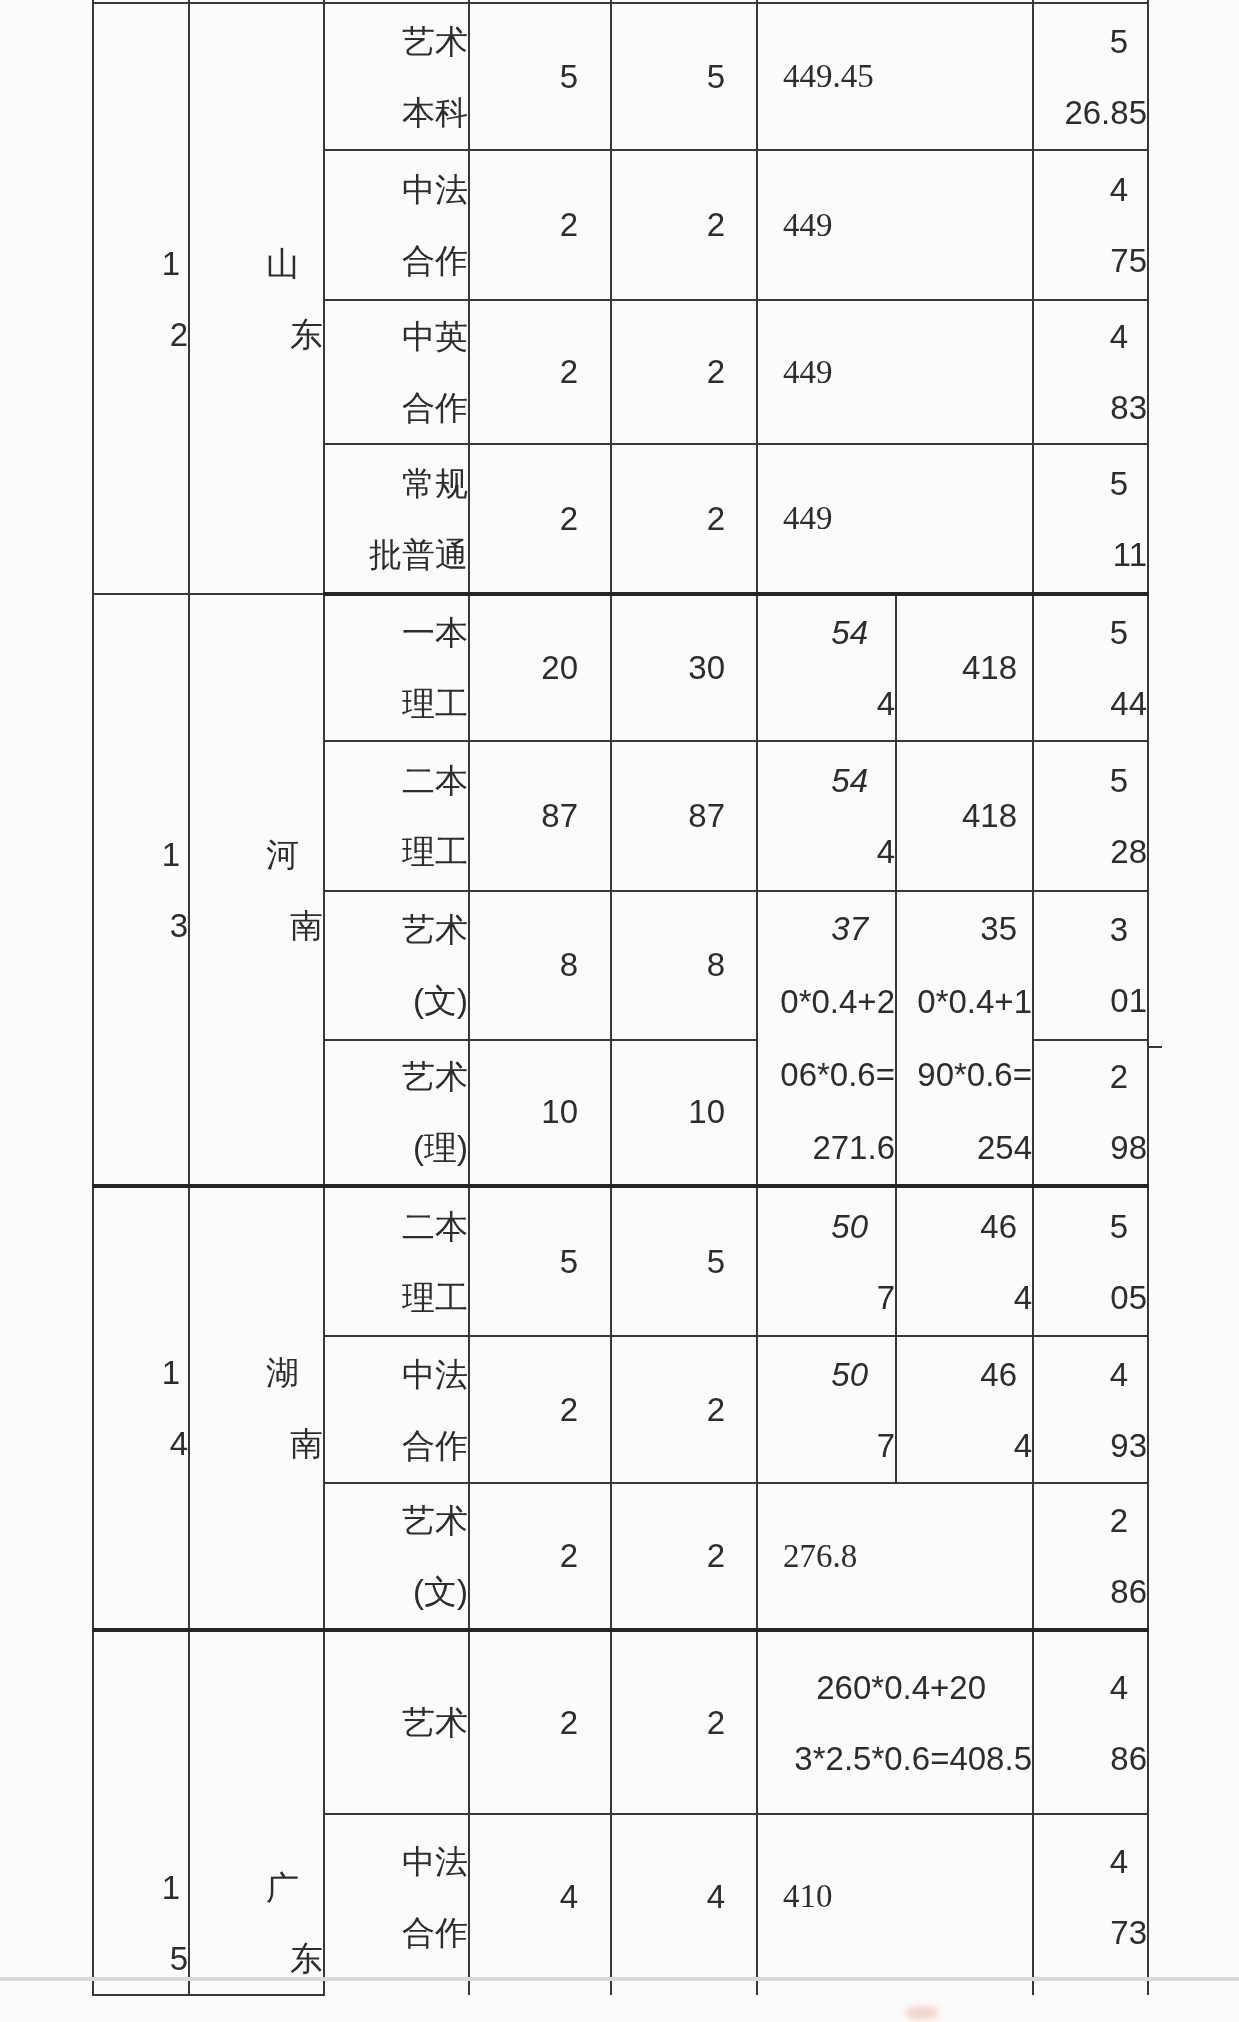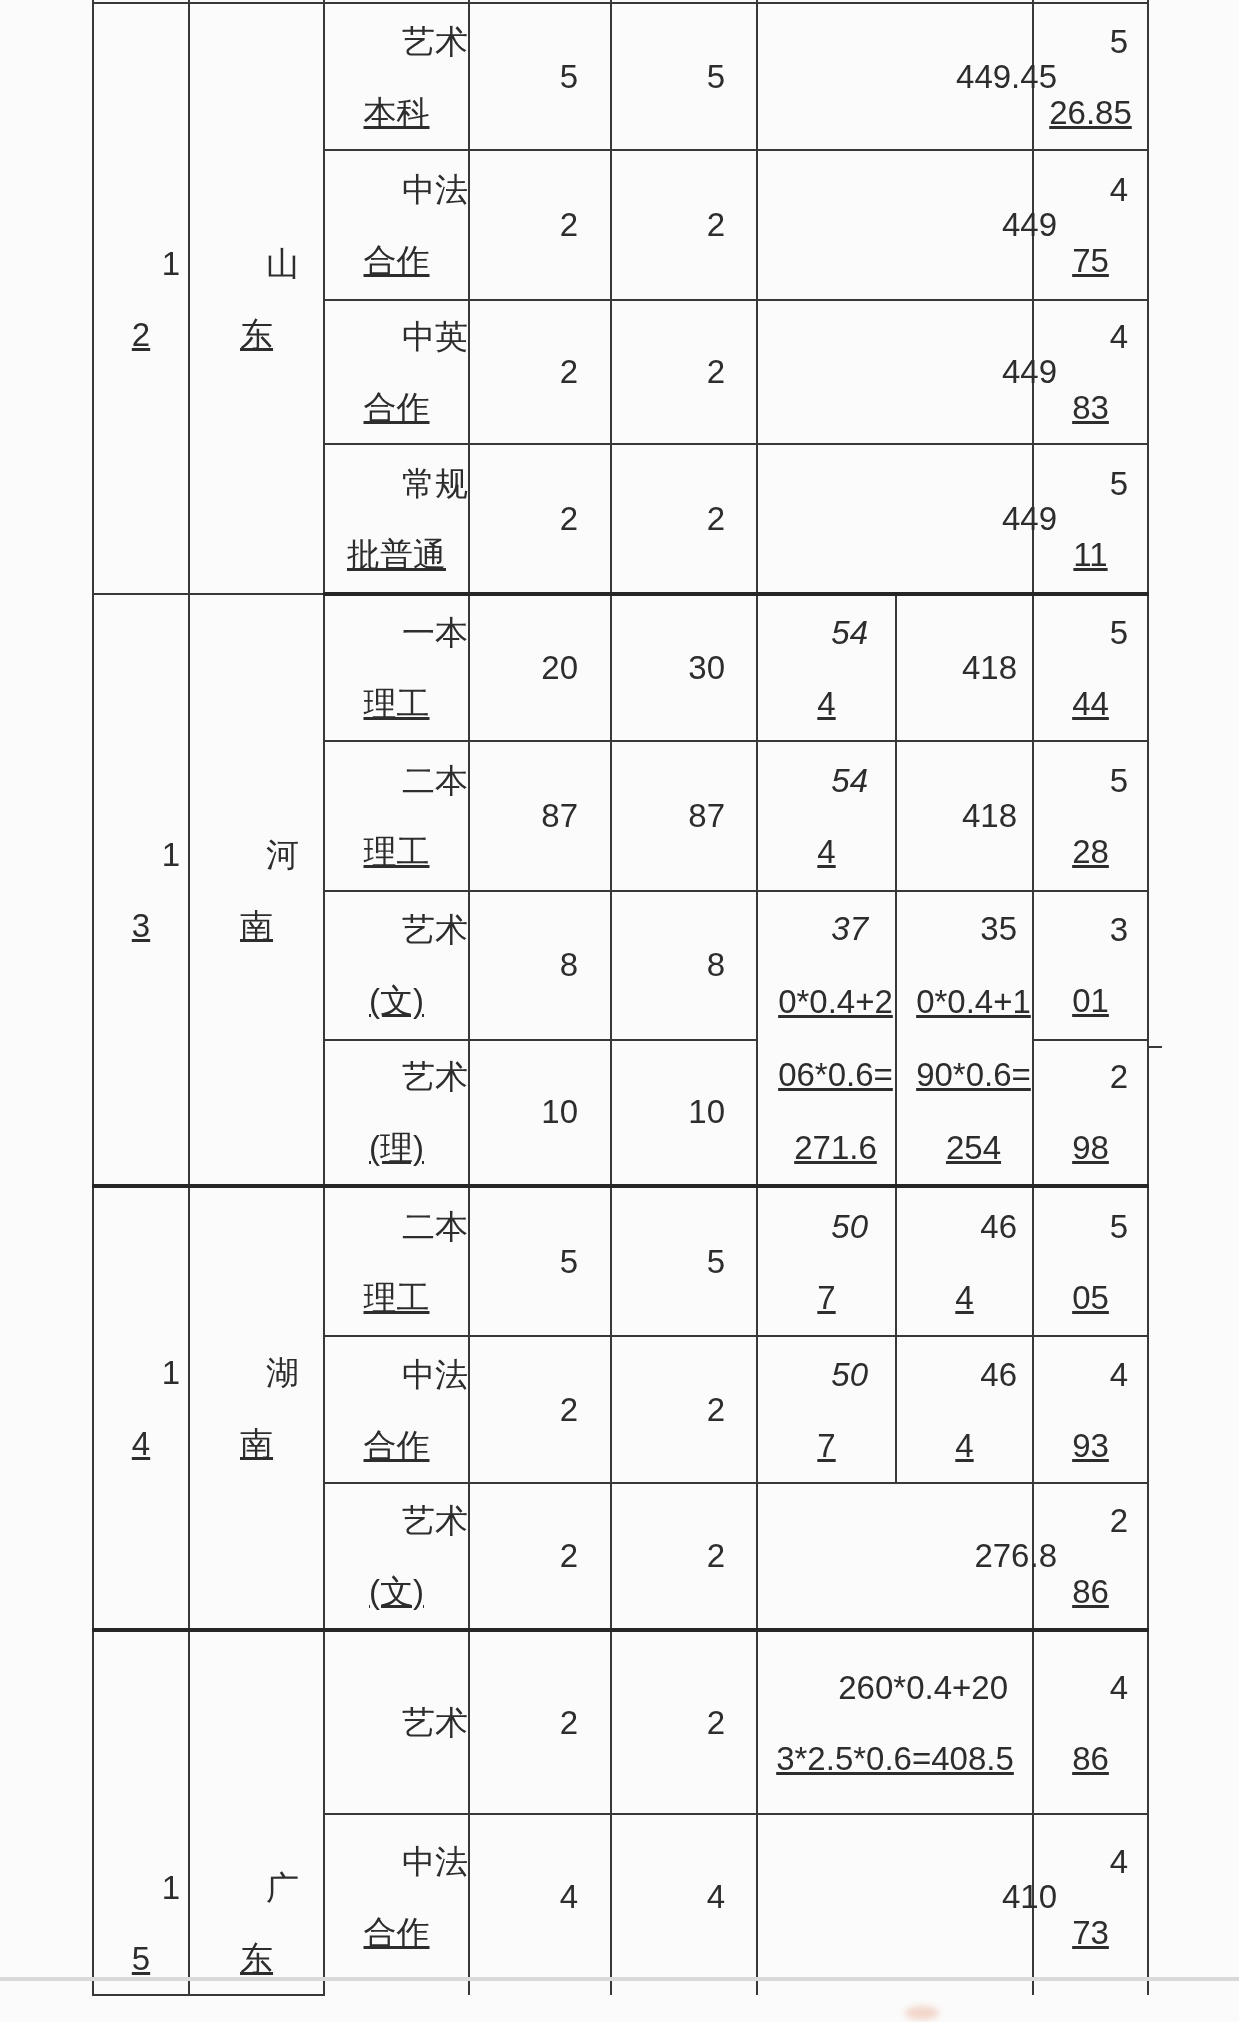--- a/index.html
+++ b/index.html
@@ -25,33 +25,33 @@
   }
   
   td.hb{border-bottom:4px solid #262626;}
   
   tr.sliver-top td{border-top:none;}
   
   tr.sliver-bot td{border-bottom:none;}
   .lines{line-height:71px;}
   .lines-f{line-height:73px;padding-left:18px;}
   .ln-r{display:block;text-align:right;}
-  .ln-c{display:block;text-align:center;text-decoration:underline;}
-  
-  .ln-m{display:block;text-align:right;transform:translateX(25px);}
+  .ln-c{display:block;text-align:right;}
+  
+  .ln-m{display:block;text-align:left;transform:translateX(25px);font-family:Liberation Serif, serif;}
   
   td.c-idx  .ln-r{padding-right:8px;}
   td.c-prov .ln-r{padding-right:24px;}
   td.c-cat  .ln-r{padding-right:0;}
   td.c-plan .ln-r{padding-right:32px;}
   td.c-act  .ln-r{padding-right:31px;}
   td.c-sa   .ln-r{padding-right:27px;font-style:italic;}
   td.c-sb   .ln-r{padding-right:15px;}
   td.c-fin  .ln-r{padding-right:19px;}
-  td.c-smw  .ln-r{padding-right:24px;}
+  td.c-smw  .ln-r{padding-right:46px;}
   
   td.off-gd{padding-top:220px;}
   
   .border-overhang{position:absolute;left:1147px;top:1046px;width:15px;height:2px;background:#383838;}
   .page-divider{position:absolute;left:0;top:1977px;width:1239px;height:4px;background:#d9d9d9;}
   .watermark-smudge{position:absolute;left:905px;top:2006px;width:34px;height:14px;border-radius:50%;
     background:#e8a98f;opacity:.45;filter:blur(3px);}
 </style>
 </head>
 <body>

